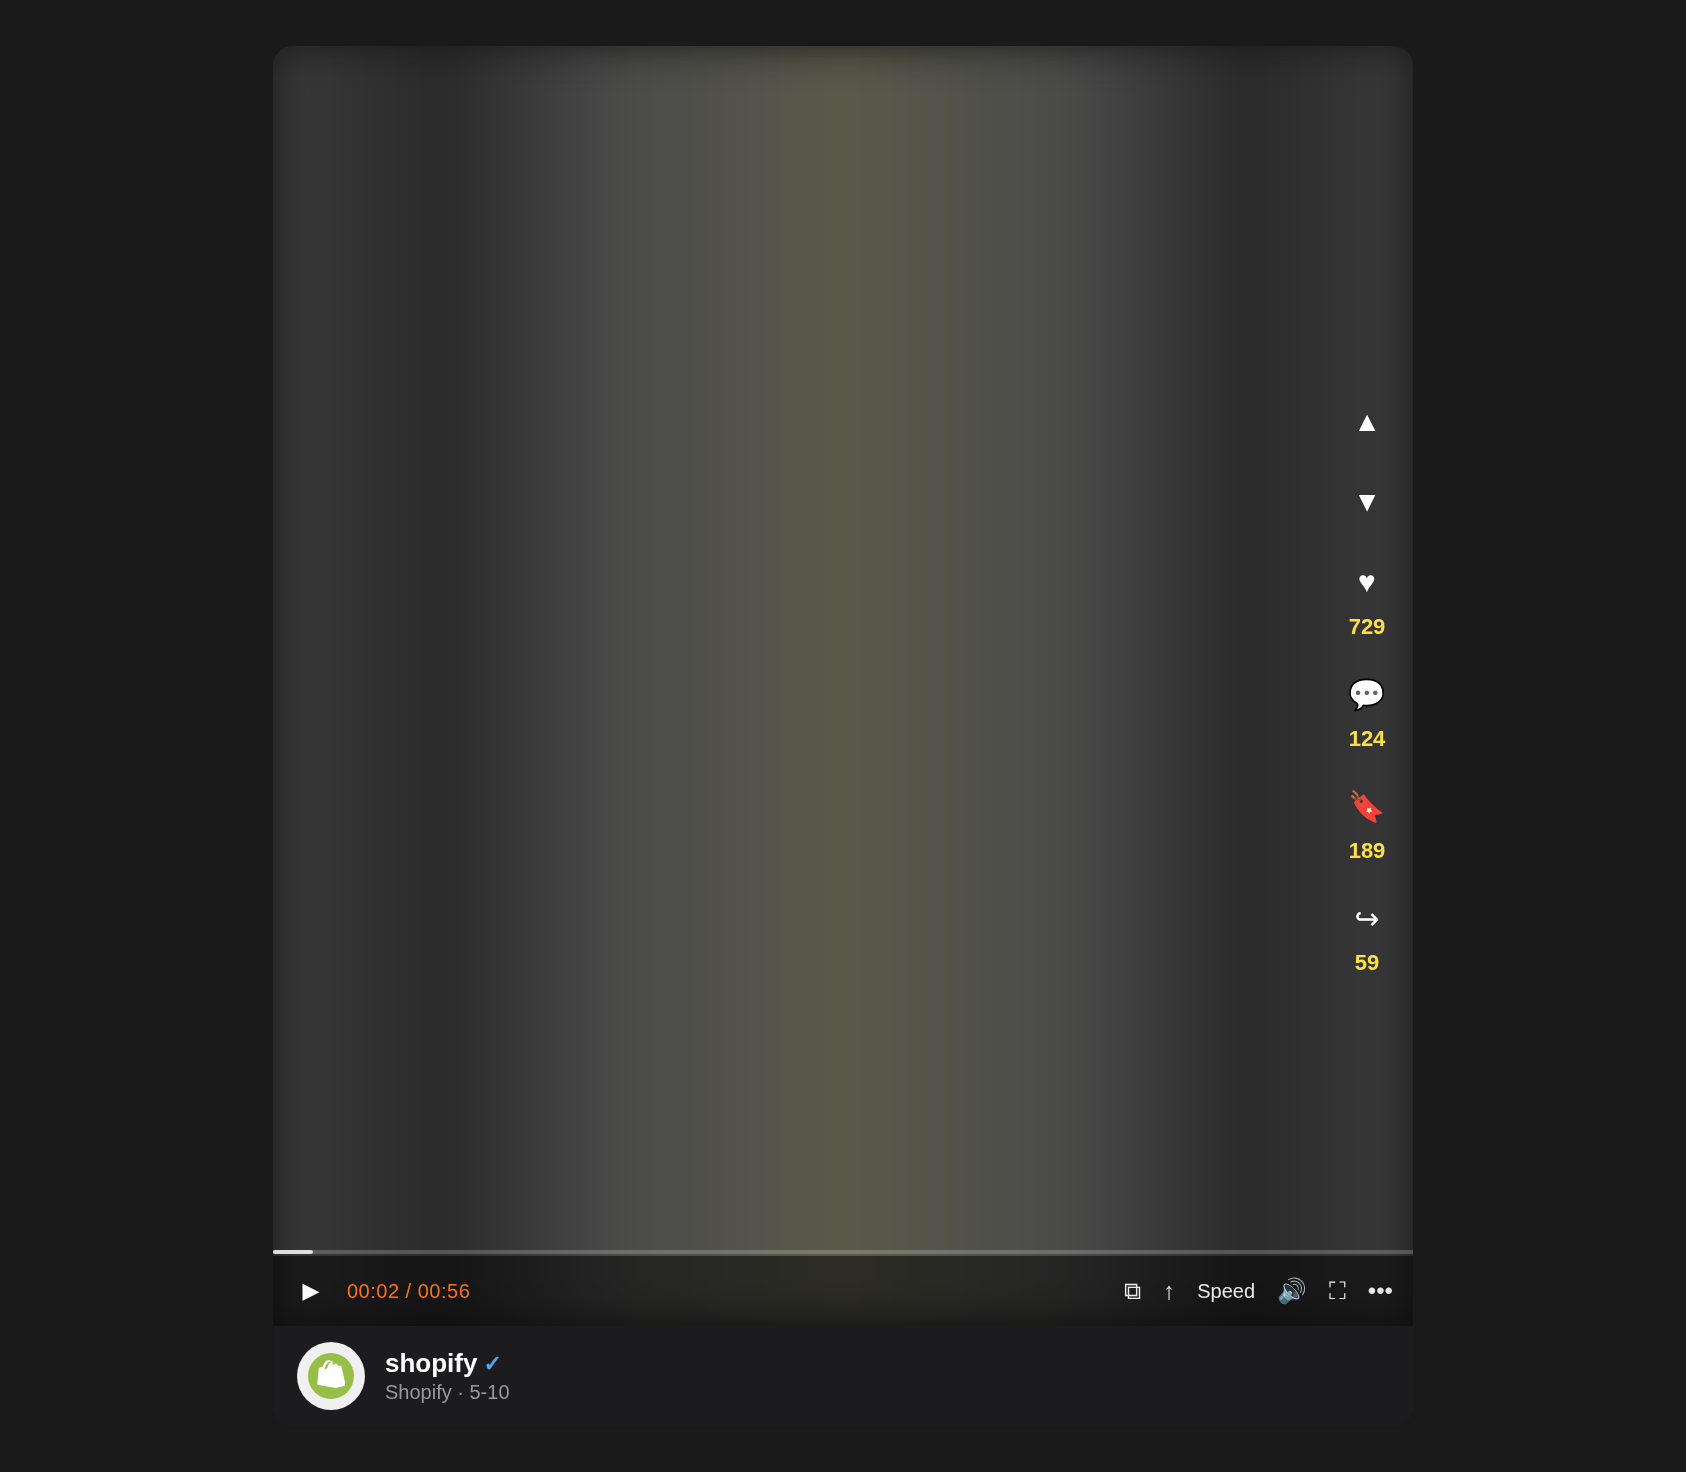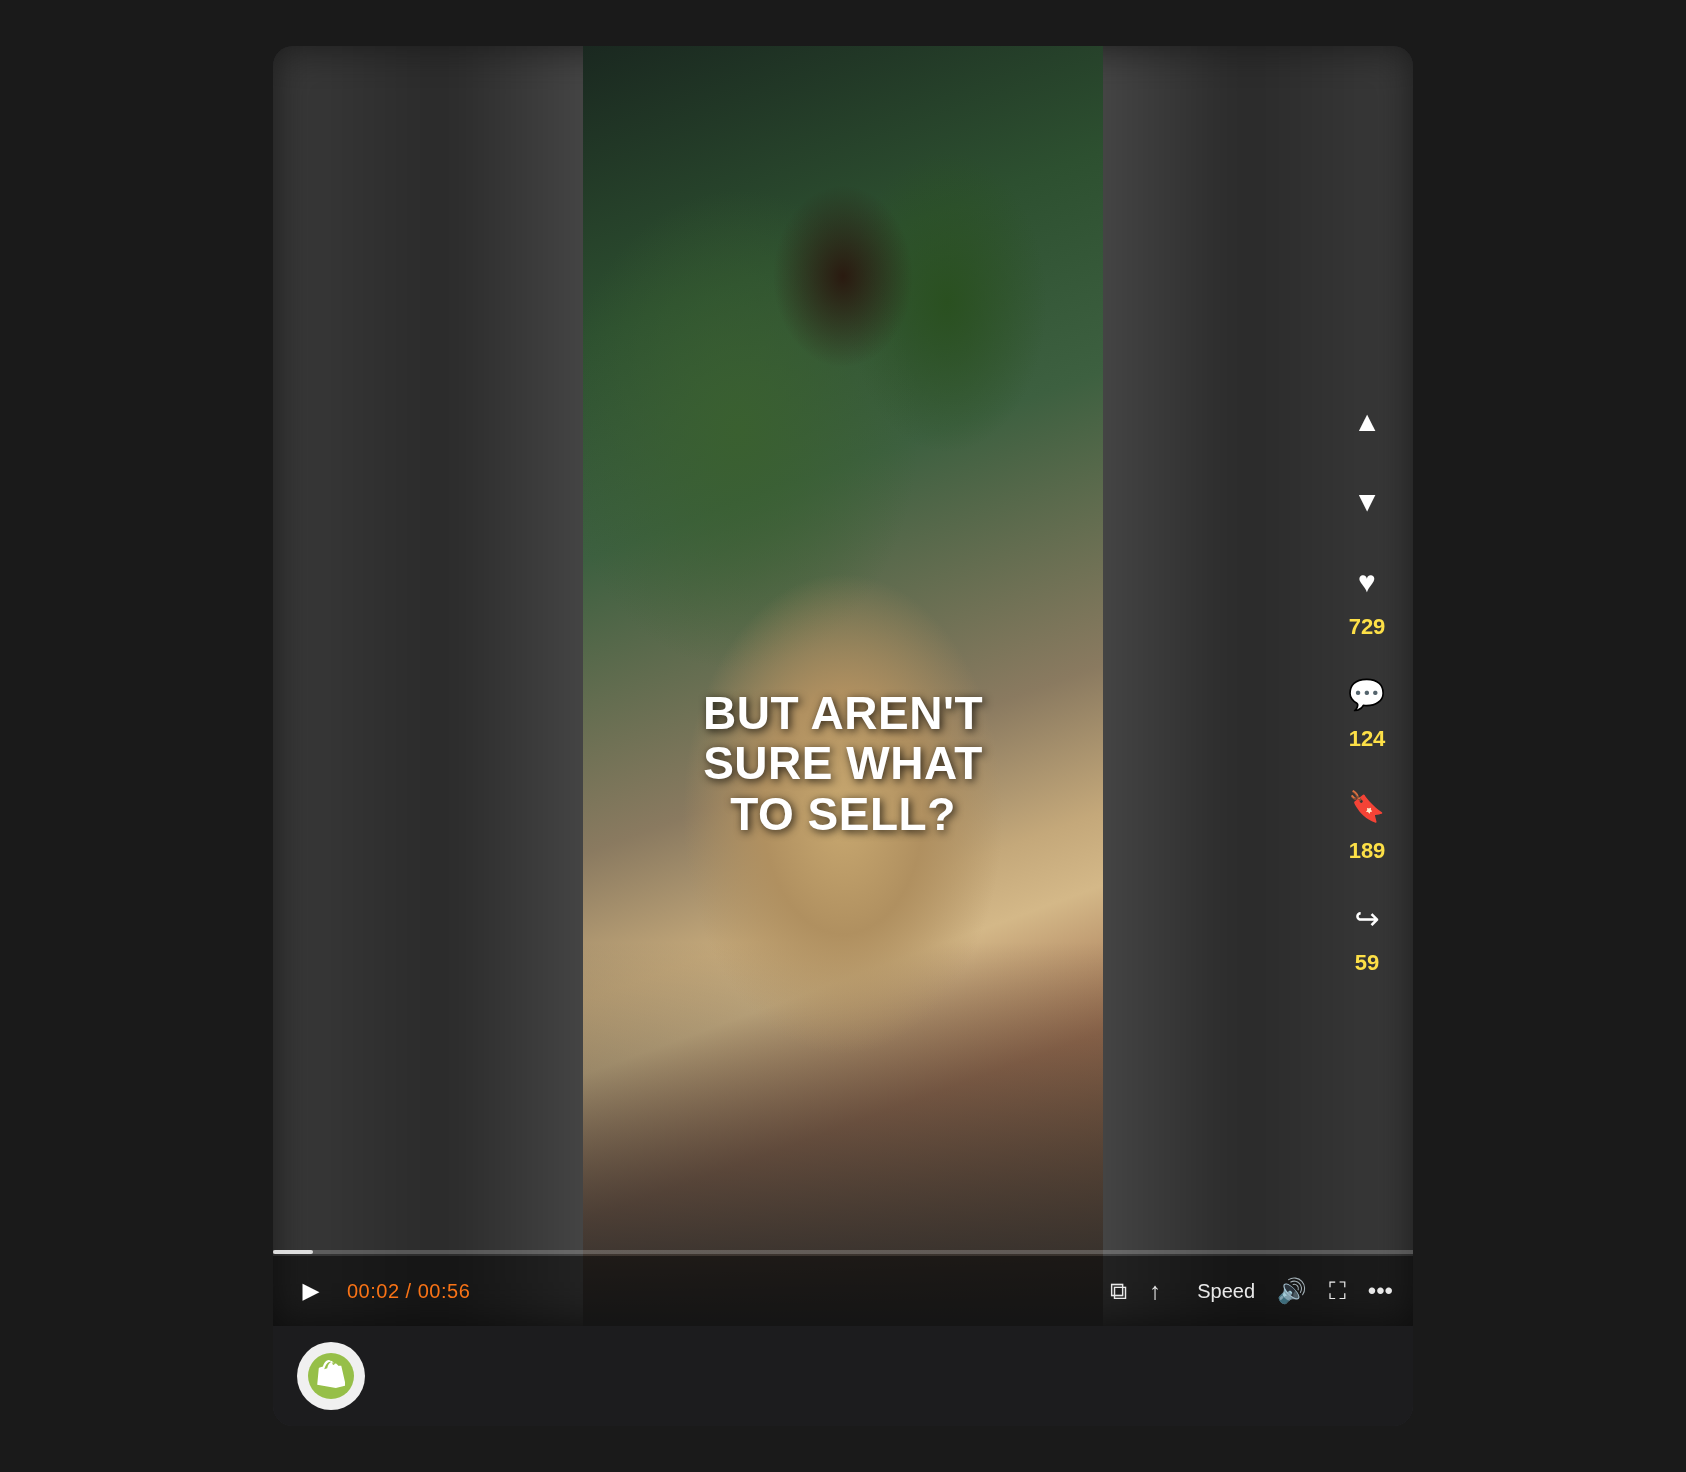--- a/index.html
+++ b/index.html
@@ -213,21 +213,20 @@
       font-size: 24px;
       cursor: pointer;
       opacity: 0.9;
     }
 
     .speed-btn {
       font-size: 20px;
       font-weight: 500;
       cursor: pointer;
       opacity: 0.9;
-      margin-left: 14px;
     }
 
     
     .info-bar {
       height: 100px;
       background: #1c1c1e;
       display: flex;
       align-items: center;
       padding: 0 24px;
       gap: 20px;
@@ -295,31 +294,20 @@
     }
   </style>
 </head>
 <body>
 
 <div class="player-container">
   <div class="video-area">
 
     <div class="bg-blur"></div>
 
-    <div class="video-center">
-      <div class="video-content">
-        <div class="person-silhouette"></div>
-
-        <div class="video-overlay-text">
-          <div>BUT AREN'T</div>
-          <div>SURE WHAT</div>
-          <div>TO SELL?</div>
-        </div>
-      </div>
-    </div>
 
     <div class="side-controls">
       <div class="nav-btn">▲</div>
       <div class="nav-btn">▼</div>
 
       <div class="control-btn">
         <div class="control-icon">♥</div>
         <div class="control-label">729</div>
       </div>
 
@@ -361,15 +349,22 @@
 
   <div class="info-bar">
     <div class="avatar">
       <div class="shopify-logo">
         <svg width="28" height="32" viewBox="0 0 50 58" fill="white">
           <path d="M43.7 11.1c0-.3-.3-.5-.5-.5s-5.1-.4-5.1-.4-3.4-3.4-3.7-3.7c-.4-.4-1.1-.3-1.4-.2L30.6 7.5C29.5 4.3 27.5 1.5 24.1 1.5c-.1 0-.2 0-.3 0C23.1.6 22.1.2 21.2.2 14.7.2 11.5 7.9 10.5 11.7l-5.9 1.8C3.1 14 3 14.1 2.8 15.5L0 44.8l33.7 5.8 18.2-4.4L43.7 11.1zM32.1 8.1l-3.6 1.1C28.3 7.2 27.3 5 25.9 3.5c2.2.8 4.4 3.1 6.2 4.6zm-8.2-4.9c.5 0 .9.2 1.3.5-2.8 1.3-5.8 4.7-7.1 11.4l-5.3 1.6c1.4-4.6 4.7-13.5 11.1-13.5zm2.5 24.4c-.5-.3-1.1-.5-1.9-.8-1.3-.4-2.3-.9-3.1-1.4-.8-.5-1.2-1.2-1.2-2.1 0-1.8 1.6-2.7 3.2-2.7 1.2 0 2.1.3 2.8.9l.8-2.9c-1-.5-2.2-.8-3.6-.8-3.2 0-6.1 2.1-6.1 5.7 0 2 .8 3.5 2.3 4.5.9.6 2 1.1 3 1.5 1.1.4 1.6.9 1.6 1.8 0 1.4-1.1 2.2-2.8 2.2-1.5 0-2.9-.5-3.9-1.3l-.8 3.1c1.1.8 2.8 1.3 4.7 1.3 3.6 0 6.4-2.2 6.4-5.9-.1-2.1-1-3.5-2.4-4.1z"></path>
         </svg>
       </div>
     </div>
 
+    <div class="account-info">
+      <div class="account-name">
+        <span>shopify</span>
+        <span class="verified-badge">✓</span>
+      </div>
+      <div class="account-sub">Shopify · 5-10</div>
+    </div>
 
   </div>
 </div>
 
 </body></html>

